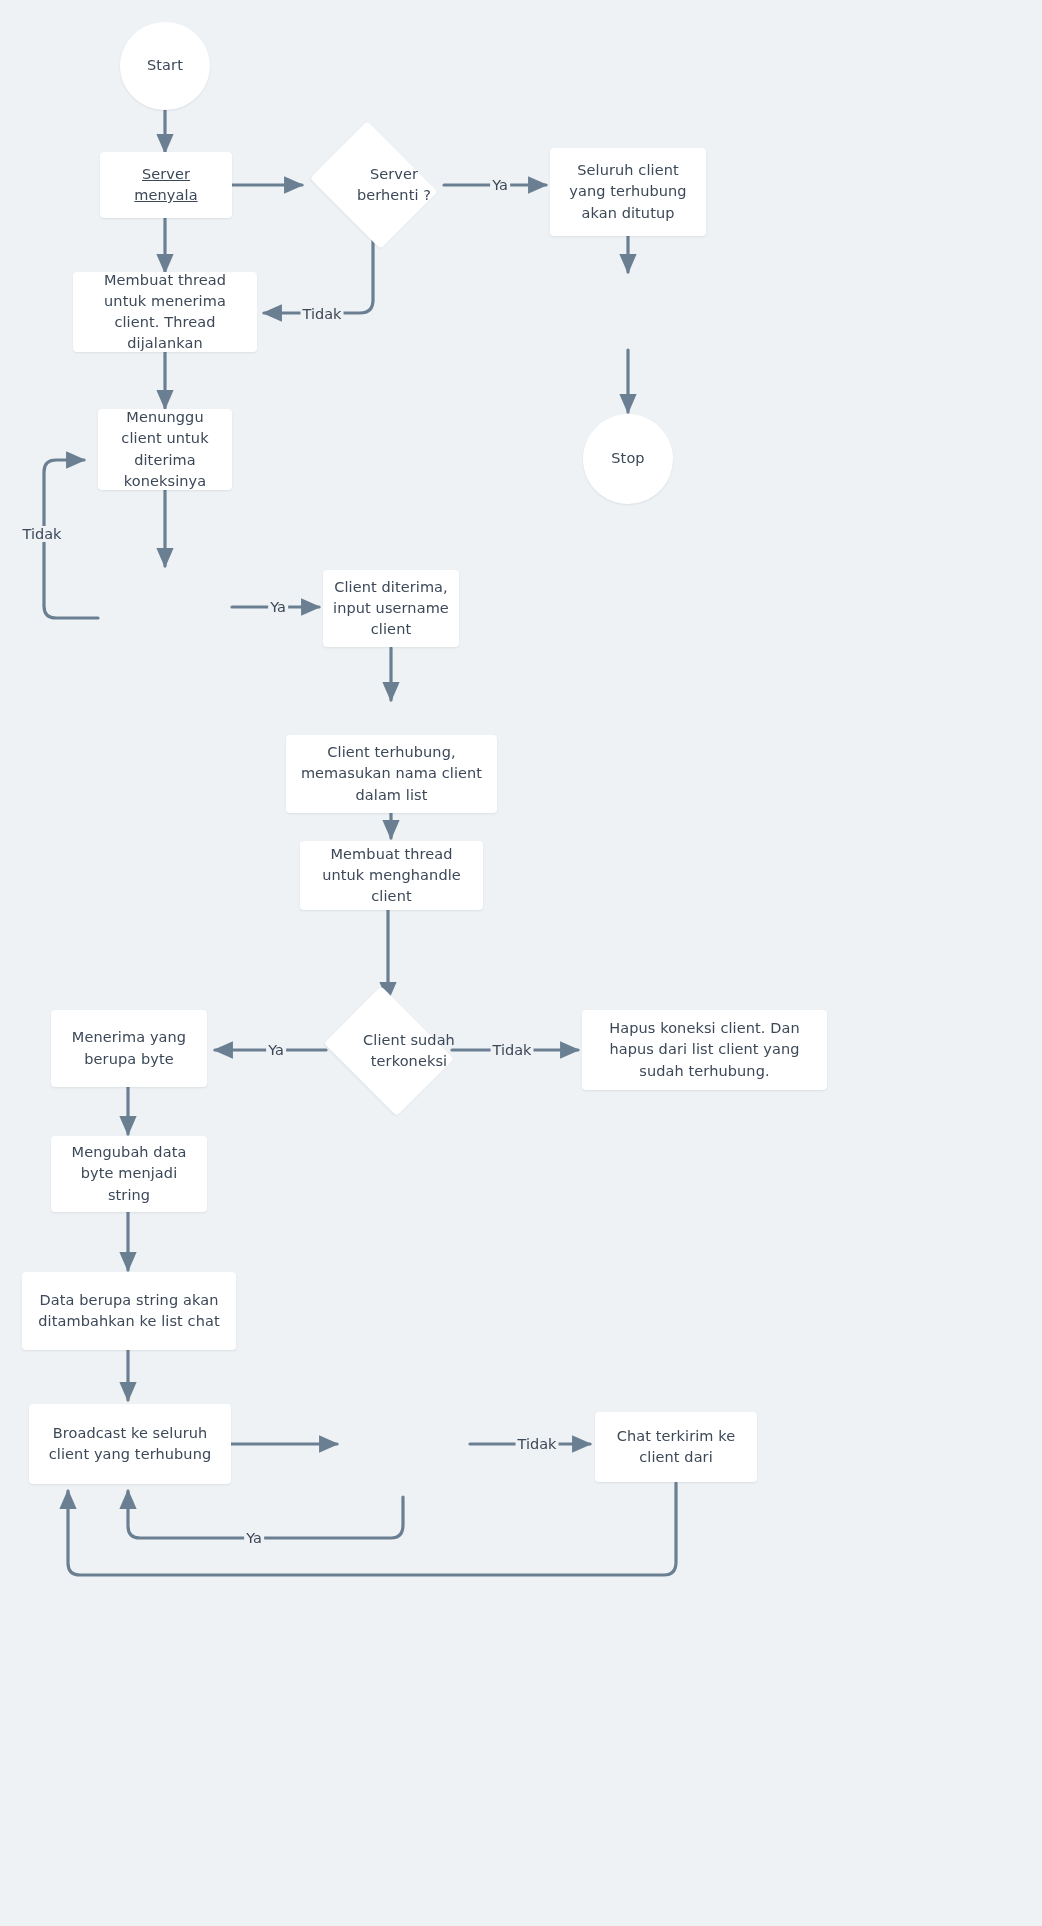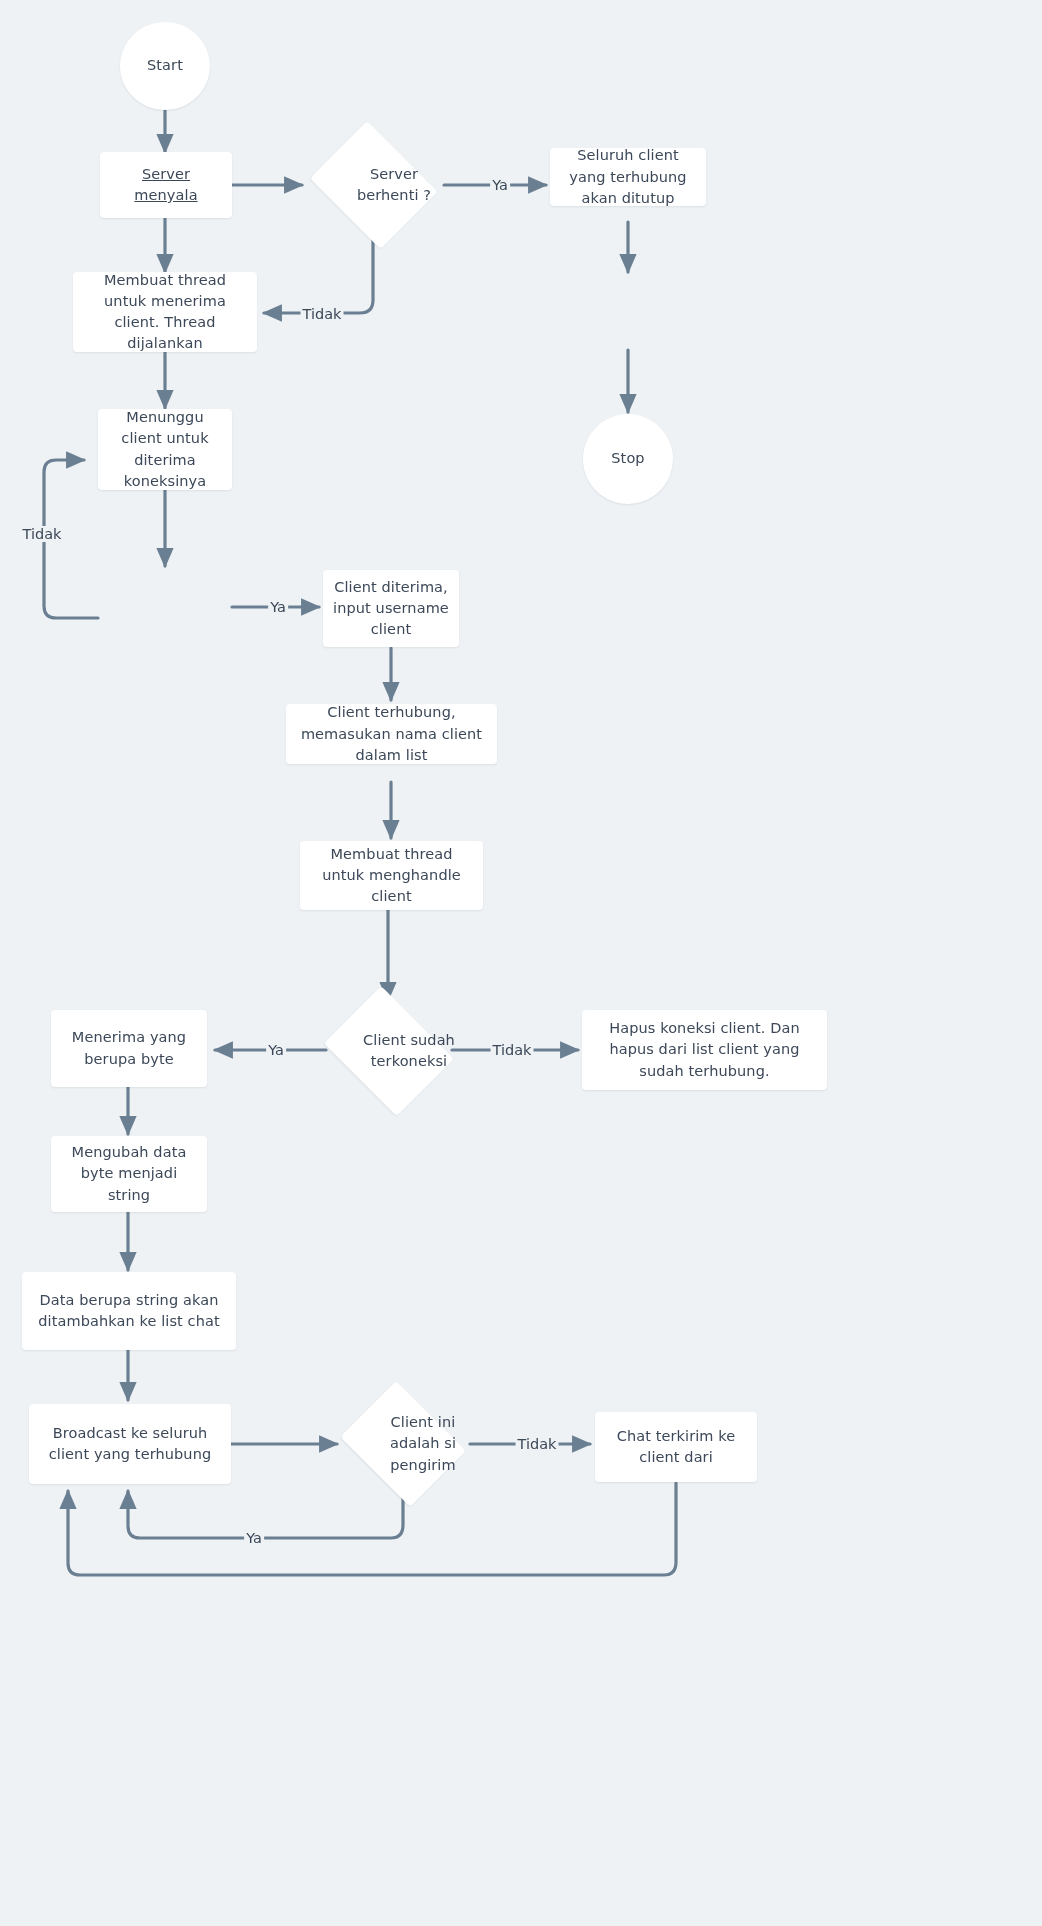--- a/index.html
+++ b/index.html
@@ -145,21 +145,21 @@
 
   <div class="node rect" style="left:100px; top:152px; width:132px; height:66px;text-decoration:underline;">
     <span>Server menyala</span>
   </div>
 
   <div class="node diamond" style="left:303px; top:128px; width:142px; height:114px;">
     <span class="diamond-shape"></span>
     <span class="diamond-label">Server berhenti ?</span>
   </div>
 
-  <div class="node rect" style="left:550px; top:148px; width:156px; height:58px;align-items:center;">
+  <div class="node rect" style="left:550px; top:148px; width:156px; height:88px;align-items:center;">
     <span>Seluruh client yang terhubung akan ditutup</span>
   </div>
 
   <div class="node rect" style="left:73px; top:272px; width:184px; height:80px;">
     <span>Membuat thread untuk menerima client. Thread dijalankan</span>
   </div>
 
 
   <div class="node circle" style="left:583px; top:414px; width:90px; height:90px;">
     <span>Stop</span>
@@ -167,21 +167,21 @@
 
   <div class="node rect" style="left:98px; top:409px; width:134px; height:81px;">
     <span>Menunggu client untuk diterima koneksinya</span>
   </div>
 
 
   <div class="node rect" style="left:323px; top:570px; width:136px; height:77px;">
     <span>Client diterima, input username client</span>
   </div>
 
-  <div class="node rect" style="left:286px; top:704px; width:211px; height:60px;">
+  <div class="node rect" style="left:286px; top:735px; width:211px; height:78px;">
     <span>Client terhubung, memasukan nama client dalam list</span>
   </div>
 
   <div class="node rect" style="left:300px; top:841px; width:183px; height:69px;">
     <span>Membuat thread untuk menghandle client</span>
   </div>
 
   <div class="node rect" style="left:51px; top:1010px; width:156px; height:77px;">
     <span>Menerima yang berupa byte</span>
   </div>
@@ -200,24 +200,20 @@
   </div>
 
   <div class="node rect" style="left:22px; top:1272px; width:214px; height:78px;">
     <span>Data berupa string akan ditambahkan ke list chat</span>
   </div>
 
   <div class="node rect" style="left:29px; top:1404px; width:202px; height:80px;">
     <span>Broadcast ke seluruh client yang terhubung</span>
   </div>
 
-  <div class="node diamond" style="left:333px; top:1388px; width:140px; height:112px;">
-    <span class="diamond-shape"></span>
-    <span class="diamond-label">Client ini adalah si pengirim</span>
-  </div>
 
   <div class="node rect" style="left:595px; top:1412px; width:162px; height:70px;">
     <span>Chat terkirim ke client dari</span>
   </div>
 
   <span class="edge-label" style="left:500px; top:185px;">Ya</span>
   <span class="edge-label" style="left:322px; top:314px;">Tidak</span>
   <span class="edge-label" style="left:42px; top:534px;">Tidak</span>
   <span class="edge-label" style="left:278px; top:607px;">Ya</span>
   <span class="edge-label" style="left:276px; top:1050px;">Ya</span>

